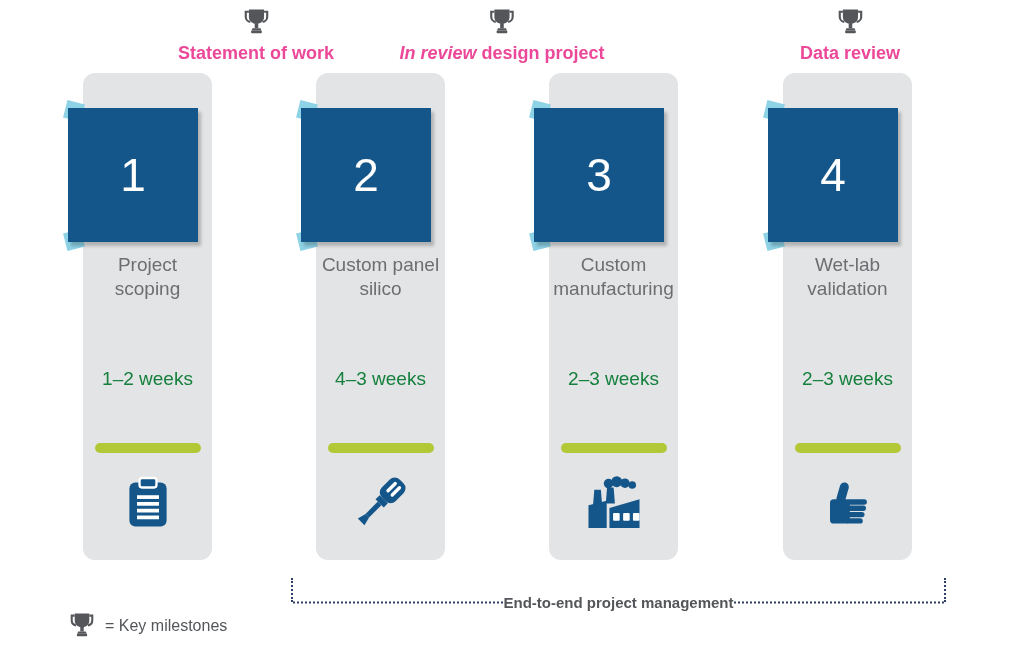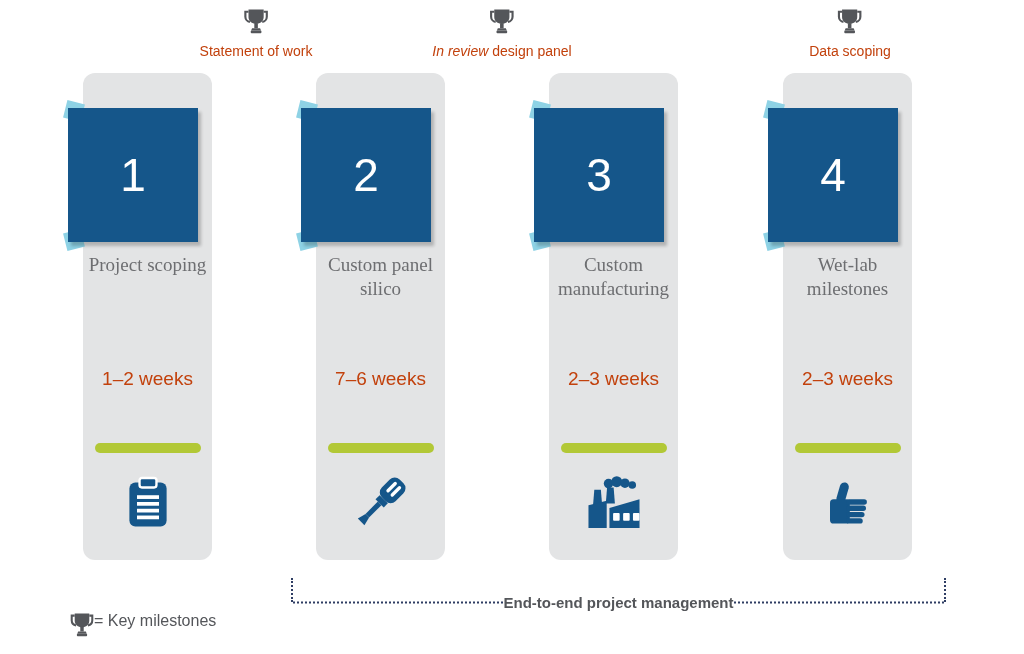--- a/index.html
+++ b/index.html
@@ -4,54 +4,54 @@
 <style>
   html,body { margin:0; padding:0; background:#ffffff; }
   .canvas {
     position:relative; width:1024px; height:654px; background:#ffffff;
     font-family:"Liberation Sans","DejaVu Sans",sans-serif; overflow:hidden;
   }
 
   
   .milestone { position:absolute; top:8px; transform:translateX(-50%);
     display:flex; flex-direction:column; align-items:center; }
-  .m-label { margin-top:7px; font-size:14px; font-weight:400; color:#c2410c; white-space:nowrap; }
+  .m-label { margin-top:7px; font-size:18px; font-weight:700; color:#ec4899; white-space:nowrap; }
   .m-label .it { font-style:italic; }
 
   
   .card { position:absolute; top:73px; width:129px; height:487px;
     background:#e3e4e5; border-radius:12px; }
   .square-wrap { position:absolute; left:-15px; top:35px; width:130px; height:134px; }
   .accent { position:absolute; width:18px; height:18px; background:#8ed2e5; z-index:0; }
   .accent.tl { left:-3px; top:-6px; transform:rotate(14deg); }
   .accent.bl { left:-3px; bottom:-7px; transform:rotate(-14deg); }
   .square { position:absolute; inset:0; background:#15568a; z-index:1;
     box-shadow:3px 4px 3px rgba(0,0,0,0.22);
     display:flex; align-items:center; justify-content:center; }
   .num { color:#ffffff; font-size:46px; font-weight:400; line-height:1; }
   .title { position:absolute; top:180px; left:0; right:0; text-align:center;
-    font-size:19px; line-height:1.28; color:#6d6e71;font-family:Liberation Serif, serif; }
+    font-size:19px; line-height:1.28; color:#6d6e71; }
   .duration { position:absolute; top:295px; left:0; right:0; text-align:center;
-    font-size:19px; color:#c2410c; }
+    font-size:19px; color:#15803d; }
   .divider { position:absolute; top:370px; left:50%; transform:translateX(-50%);
     width:106px; height:10px; border-radius:5px; background:#b2c836; }
   .icon-box { position:absolute; top:394px; left:0; right:0; height:70px;
     display:flex; align-items:center; justify-content:center; }
 
   
   .bracket { position:absolute; left:291px; top:578px; width:651px; height:24px;
     border-left:2px dotted #2e3d63; border-right:2px dotted #2e3d63; }
   .bracket-row { position:absolute; left:0; right:0; bottom:0;
     transform:translateY(50%); display:flex; align-items:center; }
   .bracket-line { flex:1; border-top:2px dotted #2e3d63; height:0; }
   .bracket-label { font-size:15px; font-weight:700; color:#54565a; white-space:nowrap; }
 
   
   .legend { position:absolute; left:70px; top:612px; display:flex;
-    }
+    align-items:center; gap:11px; }
   .legend-label { font-size:16px; color:#54565a; }
 
   svg { display:block; }
 </style>
 </head>
 <body>
 
 <div class="canvas">
 
   <div class="milestone" style="left:256px;">
@@ -68,33 +68,33 @@
 
   <div class="milestone" style="left:502px;">
     <svg viewBox="0 0 28 30" width="25" height="28">
       <path d="M5.5 3.5 H2 V9 c0 3 2.2 5.5 5.1 5.9" fill="none" stroke="#54565a" stroke-width="2.4"></path>
       <path d="M22.5 3.5 H26 V9 c0 3-2.2 5.5-5.1 5.9" fill="none" stroke="#54565a" stroke-width="2.4"></path>
       <path d="M5.5 1 H22.5 V9.5 C22.5 14 18.7 17.2 14 17.2 C9.3 17.2 5.5 14 5.5 9.5 Z" fill="#54565a"></path>
       <rect x="12" y="16.5" width="4" height="5.5" fill="#54565a"></rect>
       <path d="M9.5 22 h9 l1 2.5 h-11 z" fill="#54565a"></path>
       <rect x="8" y="24.5" width="12" height="3" rx="1" fill="#54565a"></rect>
     </svg>
-    <div class="m-label"><span class="it">In review</span><span> design panel</span></div>
+    <div class="m-label"><span class="it">In review</span><span> design project</span></div>
   </div>
 
   <div class="milestone" style="left:850px;">
     <svg viewBox="0 0 28 30" width="25" height="28">
       <path d="M5.5 3.5 H2 V9 c0 3 2.2 5.5 5.1 5.9" fill="none" stroke="#54565a" stroke-width="2.4"></path>
       <path d="M22.5 3.5 H26 V9 c0 3-2.2 5.5-5.1 5.9" fill="none" stroke="#54565a" stroke-width="2.4"></path>
       <path d="M5.5 1 H22.5 V9.5 C22.5 14 18.7 17.2 14 17.2 C9.3 17.2 5.5 14 5.5 9.5 Z" fill="#54565a"></path>
       <rect x="12" y="16.5" width="4" height="5.5" fill="#54565a"></rect>
       <path d="M9.5 22 h9 l1 2.5 h-11 z" fill="#54565a"></path>
       <rect x="8" y="24.5" width="12" height="3" rx="1" fill="#54565a"></rect>
     </svg>
-    <div class="m-label"><span class="it"></span><span>Data scoping</span></div>
+    <div class="m-label"><span class="it"></span><span>Data review</span></div>
   </div>
 
   <div class="card" style="left:83px;">
     <div class="square-wrap">
       <div class="accent tl"></div>
       <div class="accent bl"></div>
       <div class="square">
         <span class="num">1</span>
       </div>
     </div>
@@ -115,21 +115,21 @@
 
   <div class="card" style="left:316px;">
     <div class="square-wrap">
       <div class="accent tl"></div>
       <div class="accent bl"></div>
       <div class="square">
         <span class="num">2</span>
       </div>
     </div>
     <div class="title">Custom panel silico</div>
-    <div class="duration">7–6 weeks</div>
+    <div class="duration">4–3 weeks</div>
     <div class="divider"></div>
     <div class="icon-box">
       <svg viewBox="0 0 32 32" width="62" height="62">
         <g transform="rotate(45 16 16)" fill="#15568a">
           <rect x="11" y="1" width="10" height="13" rx="3.6"></rect>
           <rect x="13.6" y="3.2" width="1.7" height="7" rx="0.85" fill="#ffffff"></rect>
           <rect x="16.7" y="3.2" width="1.7" height="7" rx="0.85" fill="#ffffff"></rect>
           <rect x="13" y="14" width="6" height="3"></rect>
           <rect x="14.7" y="17" width="2.6" height="9"></rect>
           <polygon points="14.7,26 17.3,26 18.4,30.5 13.6,30.5"></polygon>
@@ -169,21 +169,21 @@
   </div>
 
   <div class="card" style="left:783px;">
     <div class="square-wrap">
       <div class="accent tl"></div>
       <div class="accent bl"></div>
       <div class="square">
         <span class="num">4</span>
       </div>
     </div>
-    <div class="title">Wet-lab milestones</div>
+    <div class="title">Wet-lab validation</div>
     <div class="duration">2–3 weeks</div>
     <div class="divider"></div>
     <div class="icon-box">
       <svg viewBox="0 0 30 28" width="54" height="56">
         <g fill="#15568a">
           <rect x="9.5" y="3" width="5" height="12" rx="2.5" transform="rotate(16 12 9)"></rect>
           <rect x="5" y="12.5" width="11" height="13.5" rx="2"></rect>
           <rect x="14" y="12.5" width="11.5" height="3" rx="1.5"></rect>
           <rect x="14" y="16" width="11" height="3" rx="1.5"></rect>
           <rect x="14" y="19.5" width="10.2" height="3" rx="1.5"></rect>

